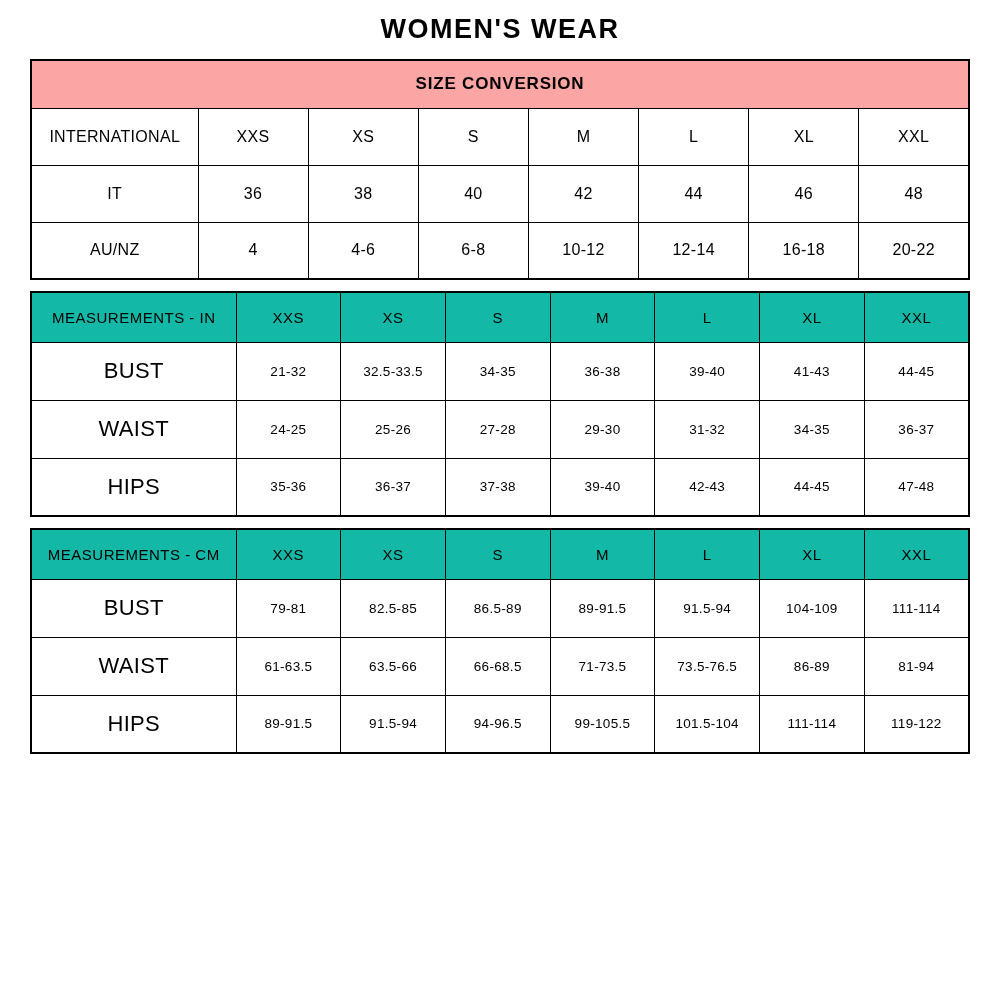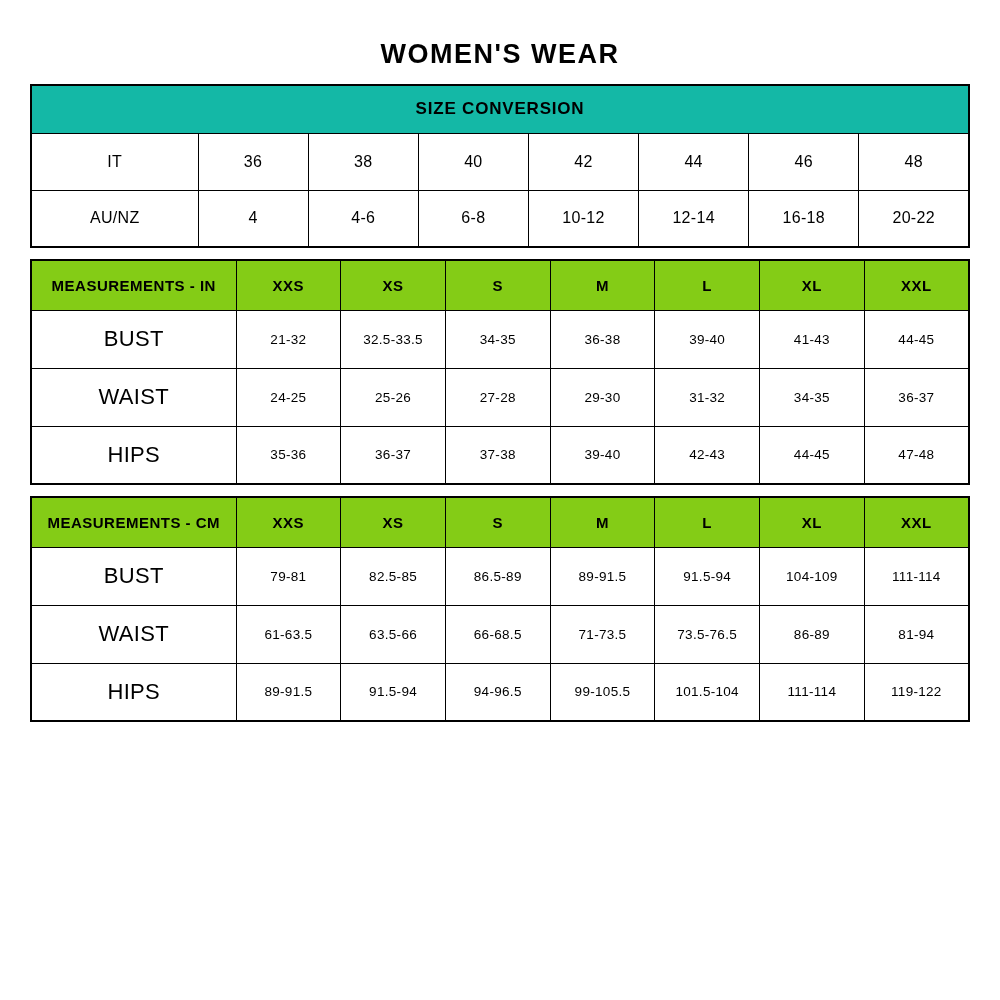--- a/index.html
+++ b/index.html
@@ -4,21 +4,21 @@
 <style>
   * { box-sizing: border-box; }
   html, body { margin: 0; padding: 0; }
   body {
     width: 1000px;
     height: 1000px;
     background: #ffffff;
     color: #000000;
     font-family: "Liberation Sans", sans-serif;
   }
-  .page { padding: 10px 30px 0; margin-top: 25px; }
+  .page { padding: 10px 30px 0; }
   .page-title {
     text-align: center;
     font-weight: 700;
     font-size: 27px;
     letter-spacing: 1.5px;
     margin: 4px 0 14px;
   }
   table {
     width: 100%;
     border-collapse: collapse;
@@ -36,32 +36,32 @@
     overflow: hidden;
   }
   col.c-label { width: 167px; }
   col.c-label-wide { width: 205px; }
 
   
   .size-table tr { height: 57px; }
   .size-table th, .size-table td { font-size: 16px; }
   .size-table tr.title-row { height: 48px; }
   tr.title-row th {
-    background: #14b8a6;
+    background: #fca5a5;
     font-weight: 700;
     font-size: 17px;
     letter-spacing: 0.8px;
   }
 
   
   .meas-table tr { height: 58px; }
   .meas-table tr.header-row { height: 50px; }
   tr.header-row.shaded th {
-    background: #84cc16;
-    font-weight: 700;
+    background: #14b8a6;
+    font-weight: 400;
     font-size: 15px;
     letter-spacing: 0.5px;
   }
   .meas-table th.row-label { font-size: 22px; }
   .meas-table td { font-size: 13.5px; }
 </style>
 </head>
 <body>
 
 <div class="page">
@@ -75,20 +75,30 @@
         <col>
         <col>
         <col>
         <col>
         <col>
         <col>
     </colgroup>
     <tbody>
         <tr class="title-row">
           <th colspan="8">SIZE CONVERSION</th>
+        </tr>
+        <tr class="header-row">
+          <th class="row-label">INTERNATIONAL</th>
+          <th>XXS</th>
+          <th>XS</th>
+          <th>S</th>
+          <th>M</th>
+          <th>L</th>
+          <th>XL</th>
+          <th>XXL</th>
         </tr>
         <tr>
           <th class="row-label">IT</th>
           <td>36</td>
           <td>38</td>
           <td>40</td>
           <td>42</td>
           <td>44</td>
           <td>46</td>
           <td>48</td>

